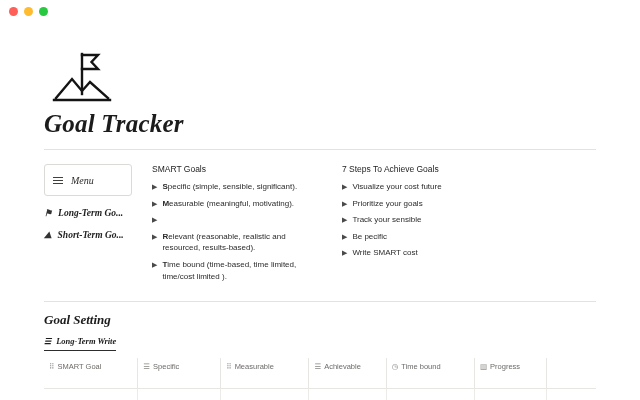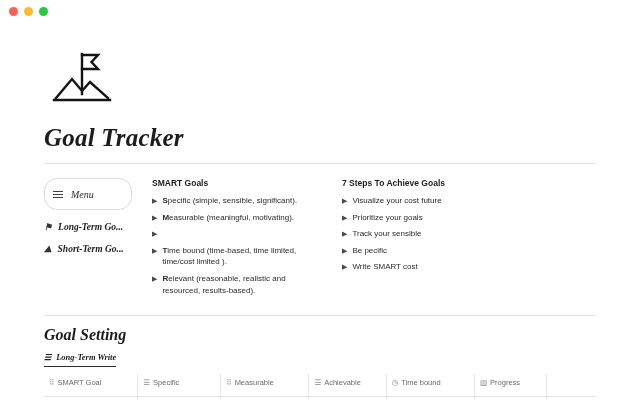--- a/index.html
+++ b/index.html
@@ -41,42 +41,41 @@
     width: 72px; height: 62px;
   }
 
   
   .page-title {
     font-family: "Liberation Serif", serif;
     font-weight: bold;
     font-style: italic;
     font-size: 25px;
     color: #1c1c1c;
-    margin-top: 14px;
     letter-spacing: .2px;
   }
   .rule {
     height: 1px;
     background: #e4e2df;
     margin-top: 11px;
   }
 
   
   .cols {
     display: flex;
     margin-top: 14px;
     gap: 0;
   }
   .col-nav { width: 108px; flex: 0 0 108px; }
   .col-mid { width: 190px; flex: 0 0 190px; }
   .col-right { flex: 1 1 auto; }
 
   .menu-box {
     border: 1px solid #dcdad6;
-    border-radius: 13px;
+    border-radius: 3px;
     height: 27px;
     width: 88px;
     display: flex;
     align-items: center;
     padding: 15px 8px;
     gap: 8px;
   }
   .menu-lines { display: inline-block; width: 10px; }
   .menu-lines i {
     display: block; height: 1px; background: #42403d; margin: 2px 0;
@@ -97,42 +96,42 @@
     font-style: italic;
     font-weight: bold;
     font-size: 9.5px;
     color: #222;
     cursor: pointer;
   }
   .nav-item .glyph { font-size: 9px; color: #333; line-height: 1; }
 
   .col-head {
     font-size: 8.5px;
-    font-weight: bold;
+    font-weight: normal;
     color: #1d1d1d;
     margin-bottom: 7px;
   }
   .bullet-row {
     display: flex;
     gap: 5px;
     font-size: 8px;
     color: #2b2b2b;
     line-height: 1.45;
     margin-bottom: 5px;
     padding-right: 32px;
   }
   .bullet-row .tri { color: #4a4a4a; font-size: 7px; line-height: 1.65; }
   .bullet-row b { font-weight: bold; }
 
   
   .section-title {
     font-family: "Liberation Serif", serif;
     font-weight: bold;
     font-style: italic;
-    font-size: 16px;
+    font-size: 13px;
     color: #1c1c1c;
   }
   .tabs { display: flex; margin-top: 8px; }
   .tab {
     display: flex; align-items: center; gap: 5px;
     font-family: "Liberation Serif", serif;
     font-style: italic;
     font-weight: bold;
     font-size: 8.5px;
     color: #1c1c1c;
@@ -146,21 +145,21 @@
     width: 100%;
     border-collapse: collapse;
     margin-top: 7px;
     table-layout: fixed;
   }
   table.grid th {
     text-align: left;
     font-size: 7.5px;
     font-weight: normal;
     color: #6d6b68;
-    padding: 4px 5px 9px 5px;
+    padding: 4px 5px 17px 5px;
     border-bottom: 1px solid #e8e6e3;
     border-right: 1px solid #e8e6e3;
     white-space: nowrap;
   }
   table.grid th .hicon { margin-right: 3px; font-size: 7.5px; color: #8a8885; }
   table.grid td {
     height: 14px;
     border-bottom: 1px solid #edebe8;
     border-right: 1px solid #edebe8;
     padding: 0 5px;
@@ -227,25 +226,25 @@
         </div>
         <div class="bullet-row">
           <span class="tri">▶</span>
           <span><b>M</b><span>easurable (meaningful, motivating).</span></span>
         </div>
         <div class="bullet-row">
           <span class="tri">▶</span>
         </div>
         <div class="bullet-row">
           <span class="tri">▶</span>
+          <span><b>R</b><span>elevant (reasonable, realistic and resourced, results-based).</span></span>
+        </div>
+        <div class="bullet-row">
+          <span class="tri">▶</span>
           <span><b>T</b><span>ime bound (time-based, time limited, time/cost limited ).</span></span>
-        </div>
-        <div class="bullet-row">
-          <span class="tri">▶</span>
-          <span><b>R</b><span>elevant (reasonable, realistic and resourced, results-based).</span></span>
         </div>
       </div>
 
       <div class="col-right">
         <div class="col-head">7 Steps To Achieve Goals</div>
 
         <div class="bullet-row">
           <span class="tri">▶</span>
           <span>Visualize your cost future</span>
         </div>

